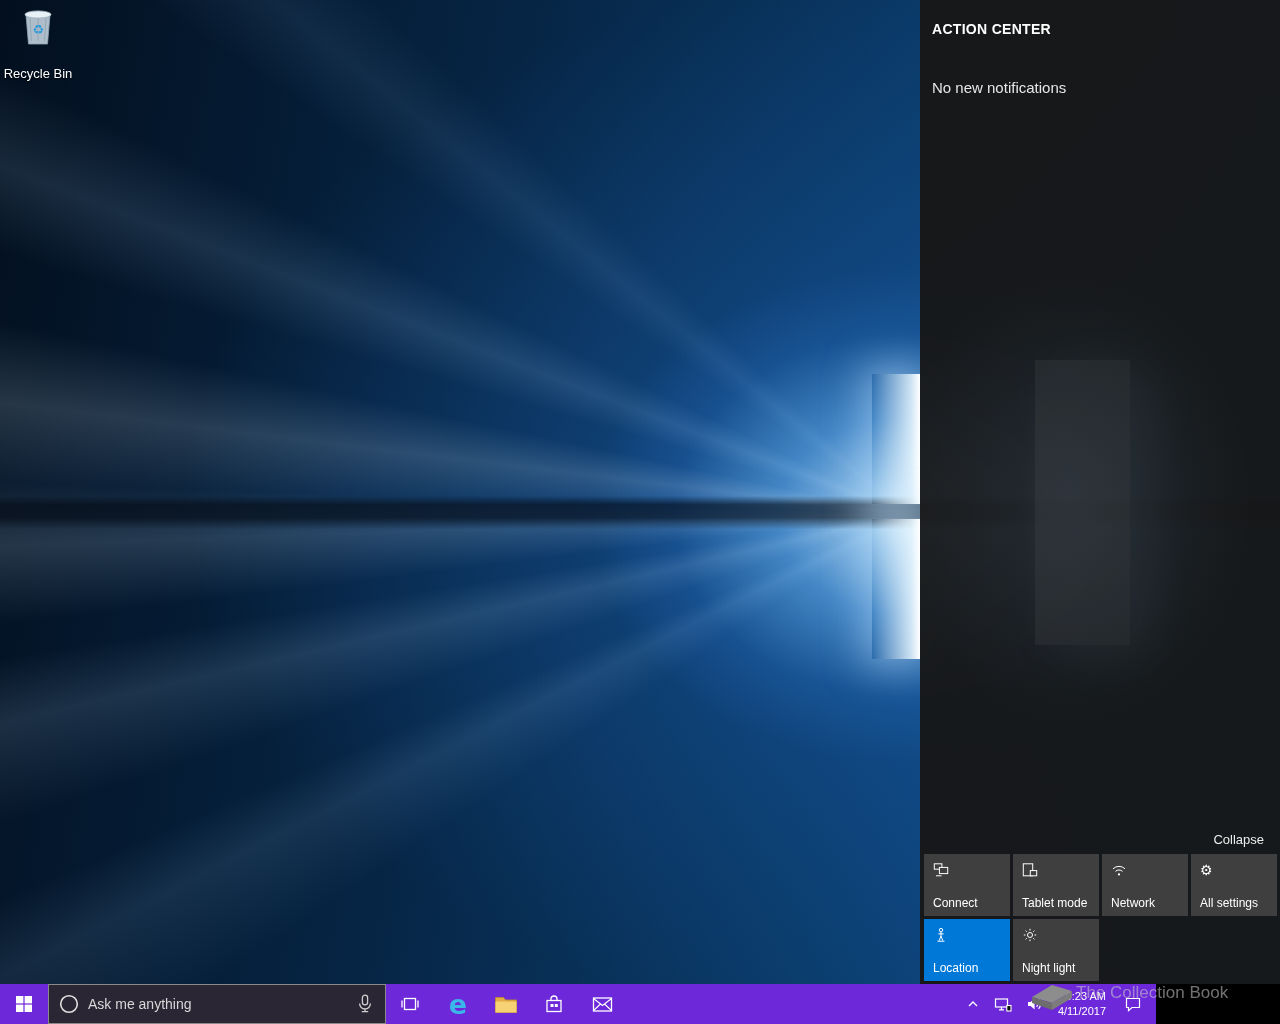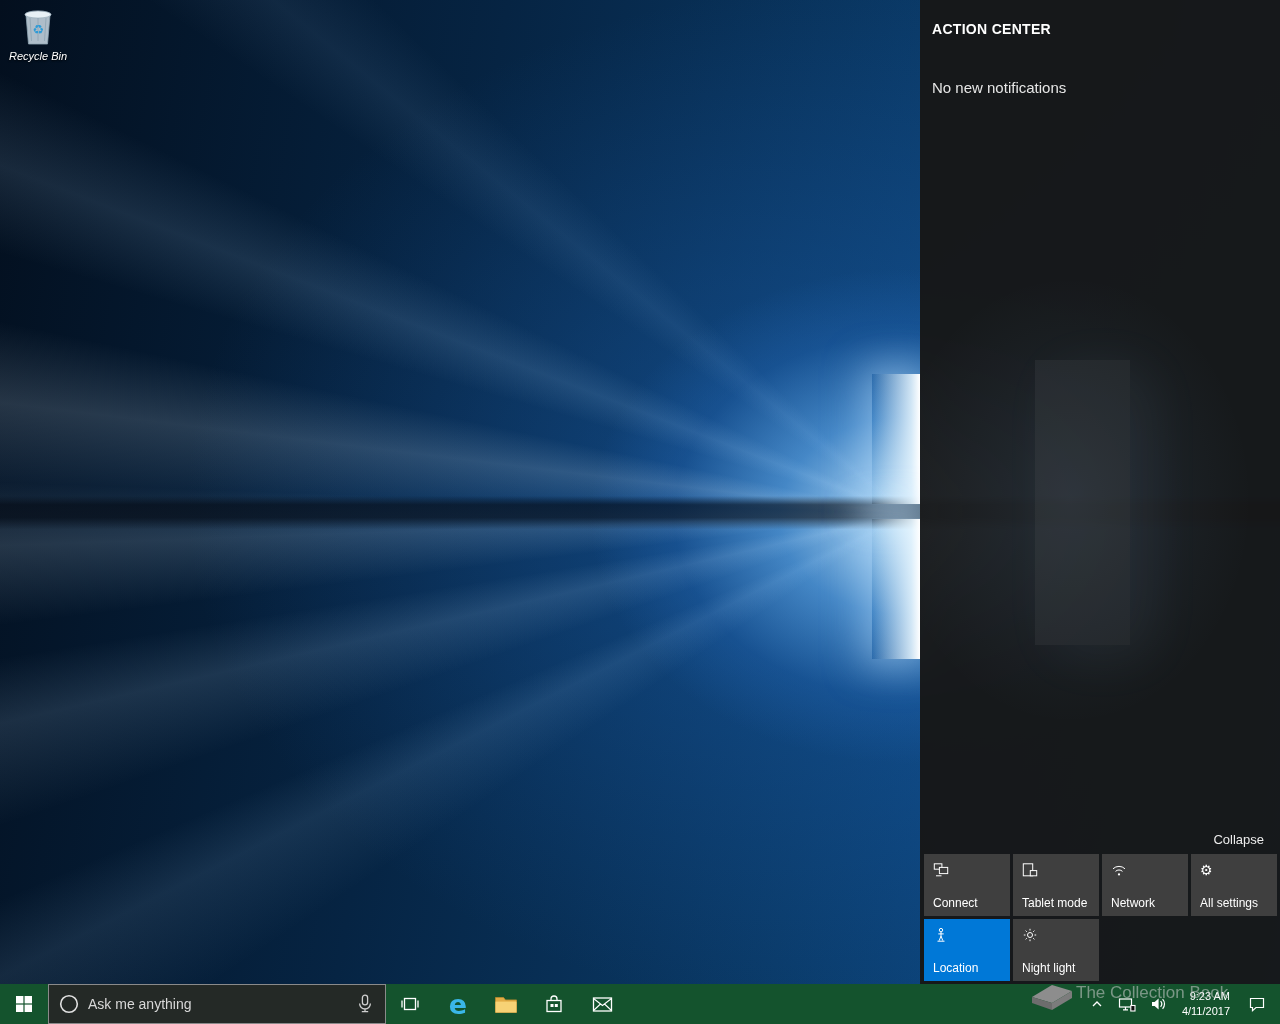--- a/index.html
+++ b/index.html
@@ -38,21 +38,21 @@
     position:absolute;
     background:linear-gradient(to right, rgba(255,255,255,0) 0%, rgba(235,248,255,0.85) 82%, #ffffff 100%);
     box-shadow:0 0 38px 8px rgba(190,225,255,0.50);
   }
   .window-glow.upper { left:872px; top:374px; width:48px; height:130px; }
   .window-glow.lower { left:872px; top:519px; width:48px; height:140px; }
 
   
   .desktop-icon { position:absolute; left:2px; top:6px; width:72px; text-align:center; color:#fff; cursor:pointer; }
   .desktop-icon .glyph { width:40px; height:42px; margin:0 auto; display:block; }
-  .desktop-icon .label { font-size:11px; margin-top:2px; text-shadow:0 1px 2px rgba(0,0,0,0.9);font-style:italic; }
+  .desktop-icon .label { font-size:13px; margin-top:18px; text-shadow:0 1px 2px rgba(0,0,0,0.9); }
 
   
   .action-center {
     position:absolute; top:0; right:0; width:360px; height:984px;
     background:rgba(23,23,23,0.965); color:#fff;
     display:flex; flex-direction:column; z-index:10;
   }
   .action-center::before {
     content:""; position:absolute; inset:0; pointer-events:none;
     background:
@@ -66,22 +66,22 @@
   .ac-bottom { margin-top:auto; position:relative; }
   .ac-collapse { text-align:right; font-size:13px; color:#ececec; padding:0 16px 7px 12px; cursor:pointer; }
   .ac-tiles { display:grid; grid-template-columns:repeat(4,1fr); gap:3px; padding:0 3px 3px 4px; }
   .ac-tile { height:62px; background:#3f3f3f; position:relative; cursor:pointer; }
   .ac-tile.active { background:#0078d7;padding-left:20px; }
   .t-icon { position:absolute; left:9px; top:8px; width:16px; height:16px; color:#fff; font-size:14px; line-height:16px; }
   .t-icon svg { display:block; width:16px; height:16px; }
   .t-label { position:absolute; left:9px; bottom:6px; font-size:12px; color:#fff; white-space:nowrap; }
 
   
-  .taskbar { position:absolute; left:0; bottom:0; width:1280px; height:40px;
-             background:#14532d; display:flex; align-items:stretch; z-index:20; }
+  .taskbar { position:absolute; left:0; bottom:0; width:1156px; height:40px;
+             background:#6d28d9; display:flex; align-items:stretch; z-index:20; }
   .tb-btn { width:48px; display:flex; align-items:center; justify-content:center; cursor:pointer; }
   .tb-btn svg { display:block; }
   .search-box { width:338px; border:1px solid #8a8a8a; background:rgba(38,38,38,0.92);
                 display:flex; align-items:center; padding:0 9px; gap:8px; }
   .search-box input { flex:1; background:transparent; border:none; outline:none;
                       color:#e6e6e6; font-size:14px; font-family:inherit; min-width:0; }
   .search-box input::placeholder { color:#d8d8d8; opacity:1; }
   .tray { margin-left:auto; display:flex; align-items:center; height:40px; padding-right:4px; position:relative; z-index:26; }
   .tray-btn { height:40px; display:flex; align-items:center; justify-content:center; padding:0 7px; cursor:pointer; }
   .clock { text-align:right; font-size:11px; color:#fff; line-height:1.4; padding:0 8px; cursor:pointer; }

